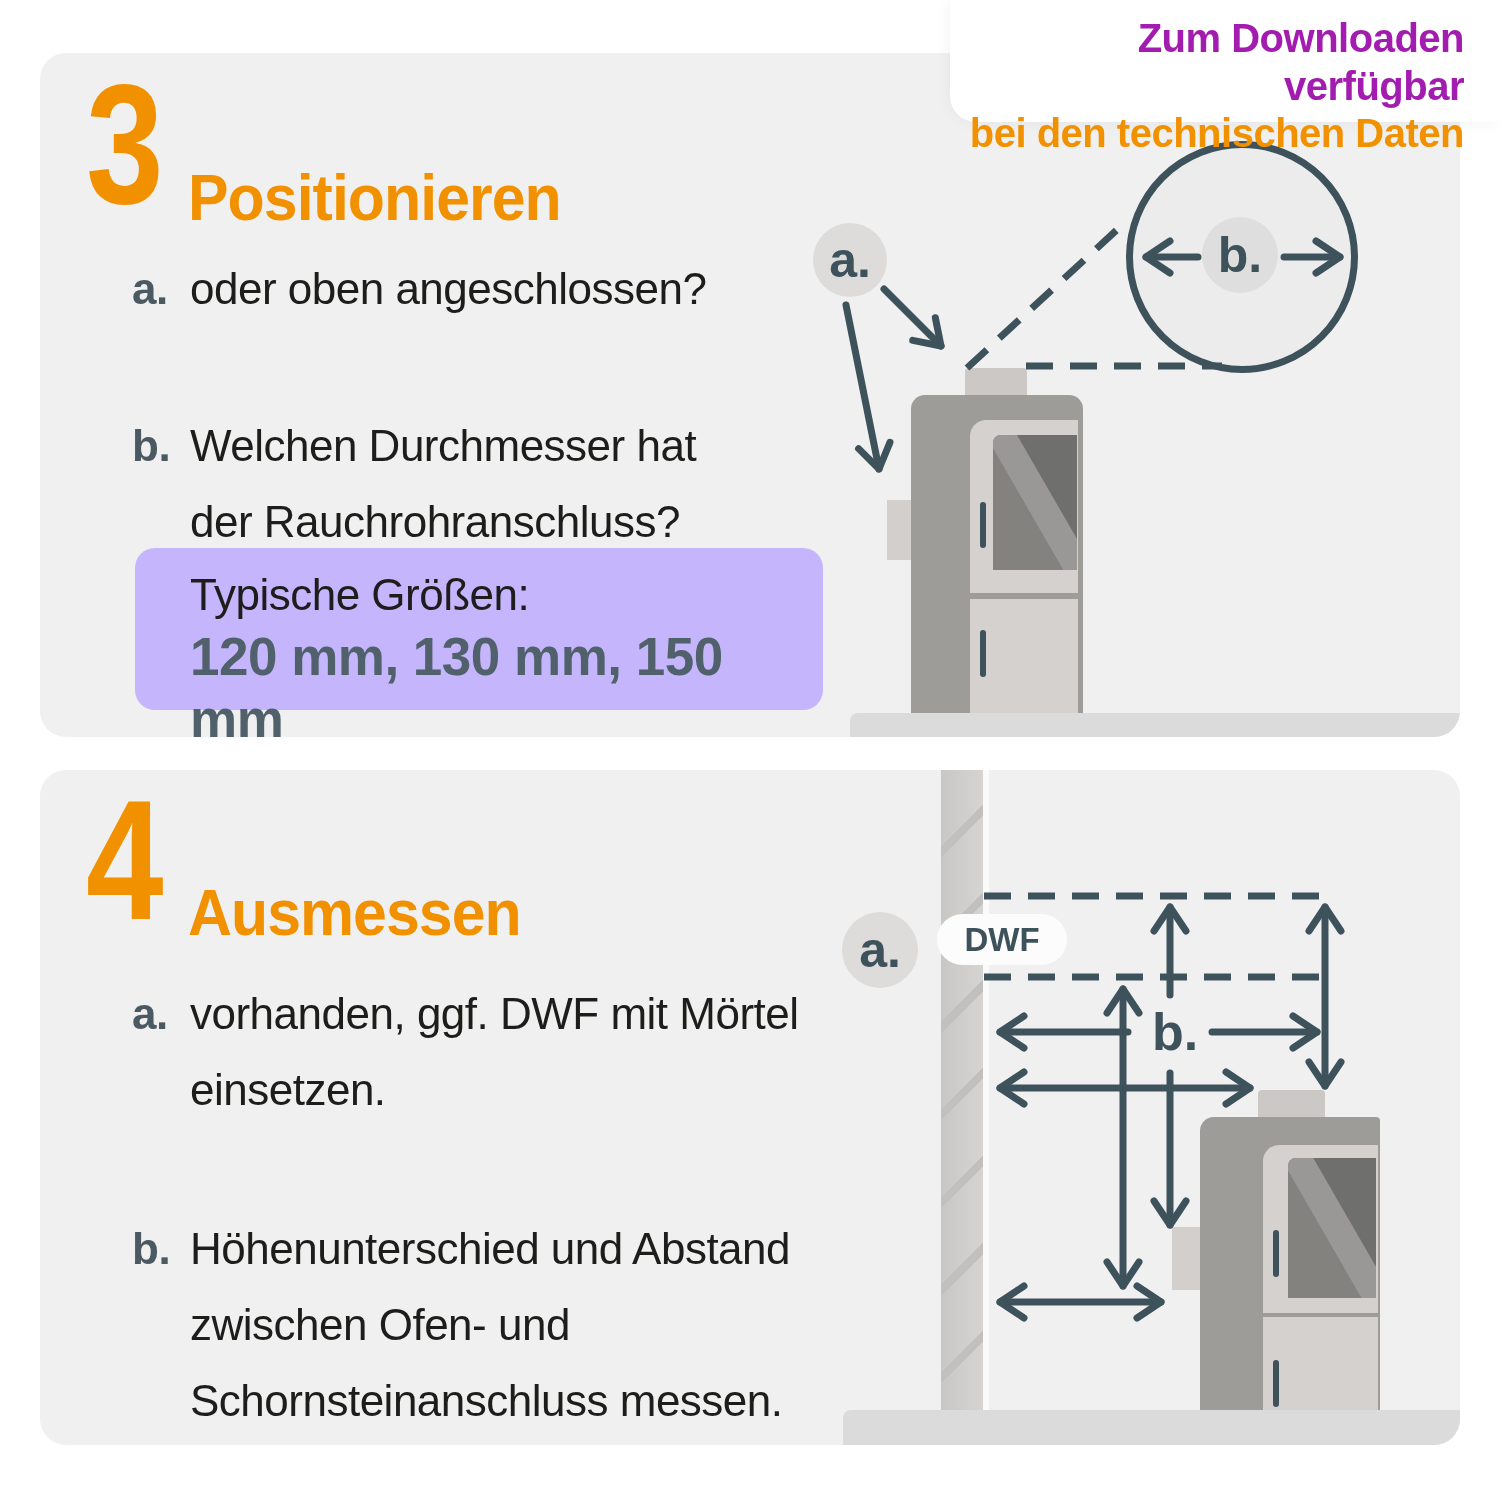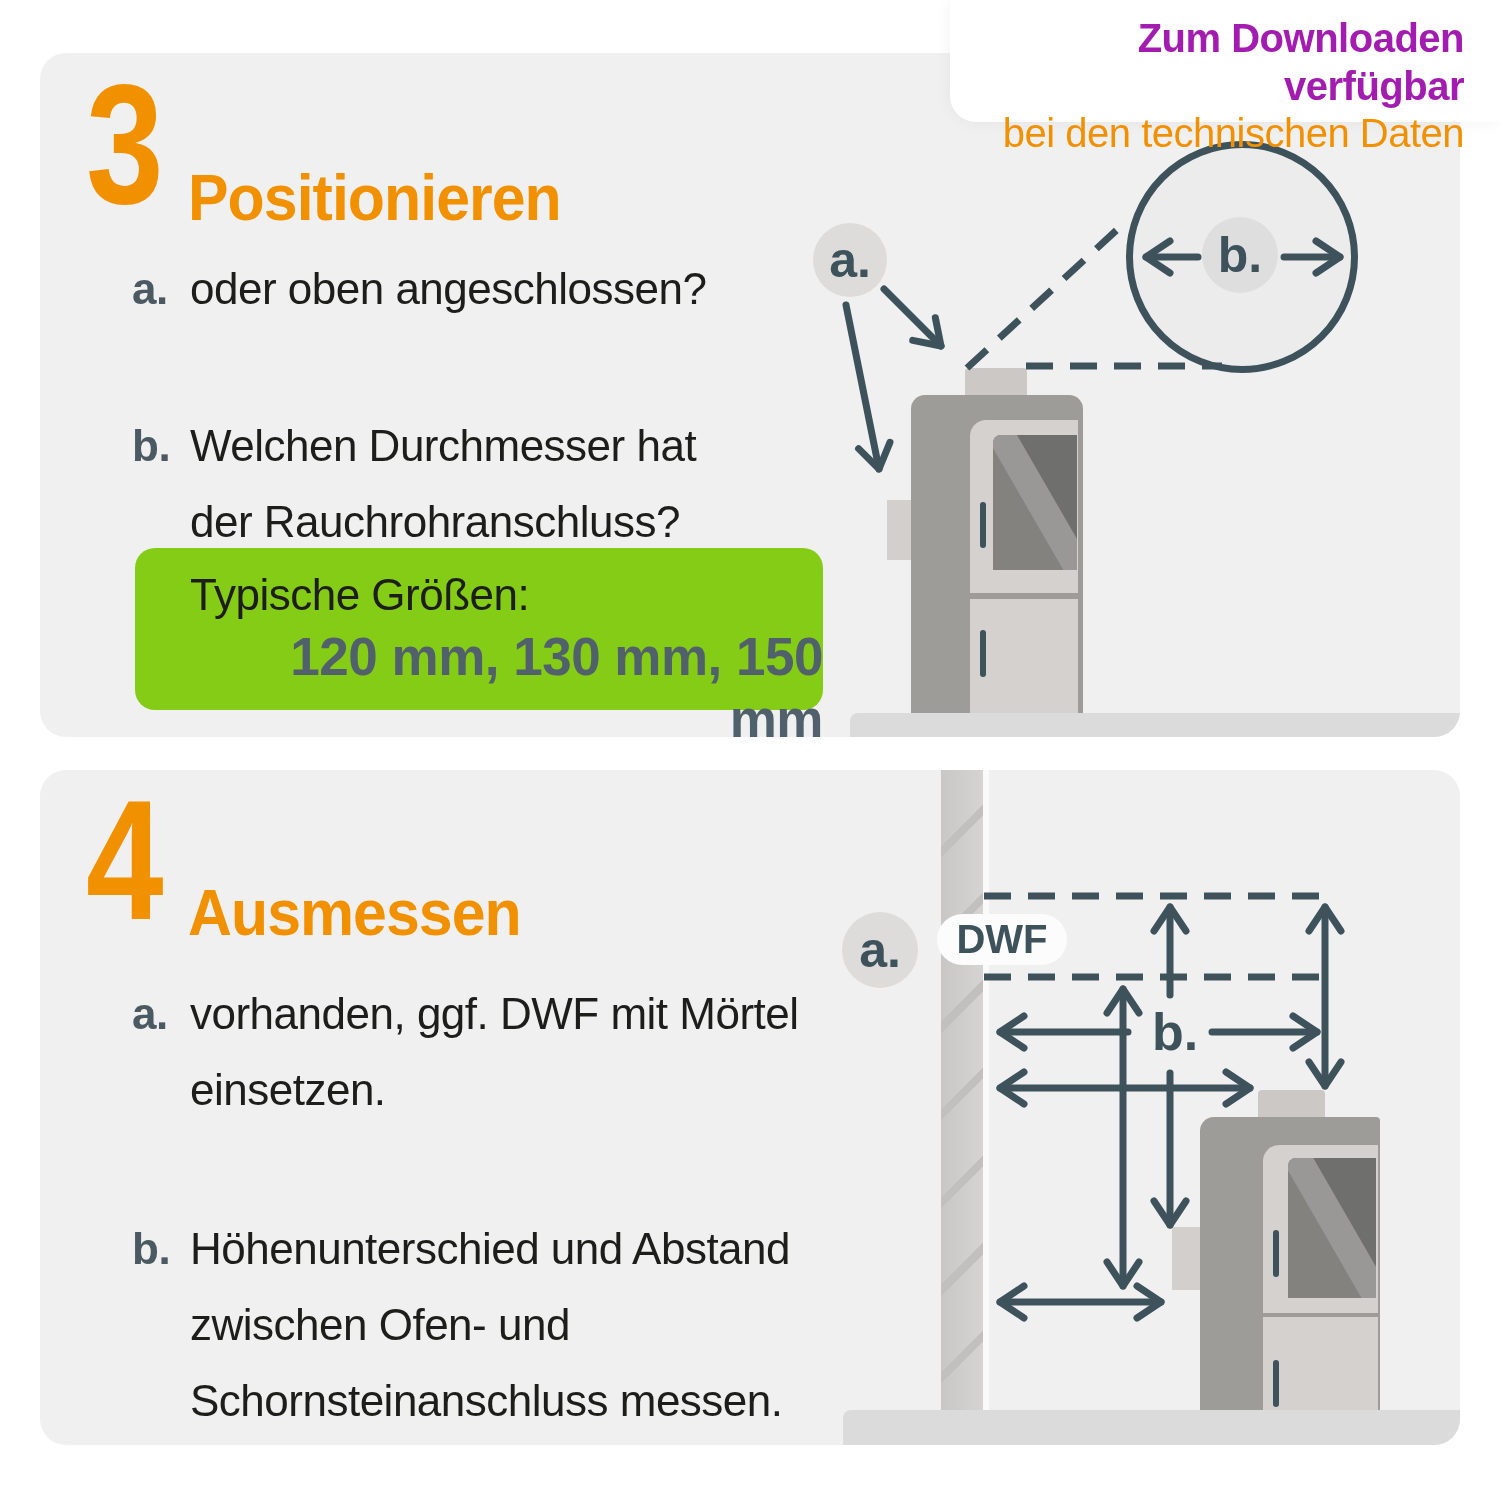--- a/index.html
+++ b/index.html
@@ -11,36 +11,36 @@
   
   .big-num{position:absolute;color:#f29100;font-weight:700;font-size:170px;line-height:160px;
            transform:scaleX(.82);transform-origin:0 0;letter-spacing:-4px;}
   .sec-title{position:absolute;color:#f29100;font-weight:700;font-size:64px;line-height:52px;
              transform:scaleX(.95);transform-origin:0 0;letter-spacing:-1px;}
   
   .li{position:absolute;font-size:44px;line-height:76px;color:#1d1d1b;letter-spacing:-.5px;}
   .li .marker{position:absolute;left:0;top:0;width:56px;color:#4b5962;font-weight:700;}
   .li .lines{margin-left:58px;}
   
-  .info-box{position:absolute;left:135px;top:548px;width:688px;height:162px;background:#84cc16;border-radius:20px;text-align:right;}
+  .info-box{position:absolute;left:135px;top:548px;width:688px;height:162px;background:#c4b5fd;border-radius:20px;}
   .info-box .lbl{position:absolute;left:55px;top:16px;font-size:44px;line-height:62px;color:#1d1d1b;letter-spacing:-.5px;}
   .info-box .val{position:absolute;left:55px;top:78px;font-size:53px;line-height:62px;color:#51616b;font-weight:700;letter-spacing:-.5px;}
   
   .notch{position:absolute;left:950px;top:0;width:550px;height:122px;background:#ffffff;
          border-bottom-left-radius:26px;box-shadow:0 0 18px rgba(0,0,0,.05);
          text-align:right;padding:14px 36px 0 0;box-sizing:border-box;}
   .notch .l1{color:#a21caf;font-weight:700;font-size:40px;line-height:48px;letter-spacing:-.5px;}
-  .notch .l2{color:#f29100;font-weight:400;font-size:40px;line-height:46px;letter-spacing:-.5px;}
+  .notch .l2{color:#f29100;font-weight:700;font-size:40px;line-height:46px;letter-spacing:-.5px;}
   
   .badge{position:absolute;border-radius:50%;background:#dedcda;color:#3e525c;font-weight:700;
          display:flex;align-items:center;justify-content:center;font-size:50px;}
   .zoom-circle{position:absolute;left:1086px;top:88px;width:232px;height:232px;box-sizing:border-box;
                border:7px solid #3e525c;border-radius:50%;background:#ececec;}
   .pill{position:absolute;left:897px;top:144px;width:130px;height:51px;background:#fcfcfc;border-radius:26px;
-        display:flex;align-items:center;justify-content:center;color:#3e525c;font-weight:700;font-size:40px;}
+        display:flex;align-items:center;justify-content:center;color:#3e525c;font-weight:700;font-size:33px;}
   .float-label{position:absolute;color:#3e525c;font-weight:700;font-size:52px;
                display:flex;align-items:center;justify-content:center;}
   
   .stub{position:absolute;background:#d2cfcc;}
   .flue{position:absolute;background:#cbc8c5;border-radius:4px 4px 0 0;}
   .stove-body{position:absolute;background:#9e9c99;}
   .door-frame{position:absolute;background:#d4d1ce;}
   .glass{position:absolute;overflow:hidden;background:linear-gradient(60deg,#84827f 48%,#6f6f6d 48%);}
   .glass .s1,.glass .s2{position:absolute;top:-30%;height:200%;background:#9a9896;transform:rotate(-30deg);}
   .glass .s1{left:58%;width:22px;}

